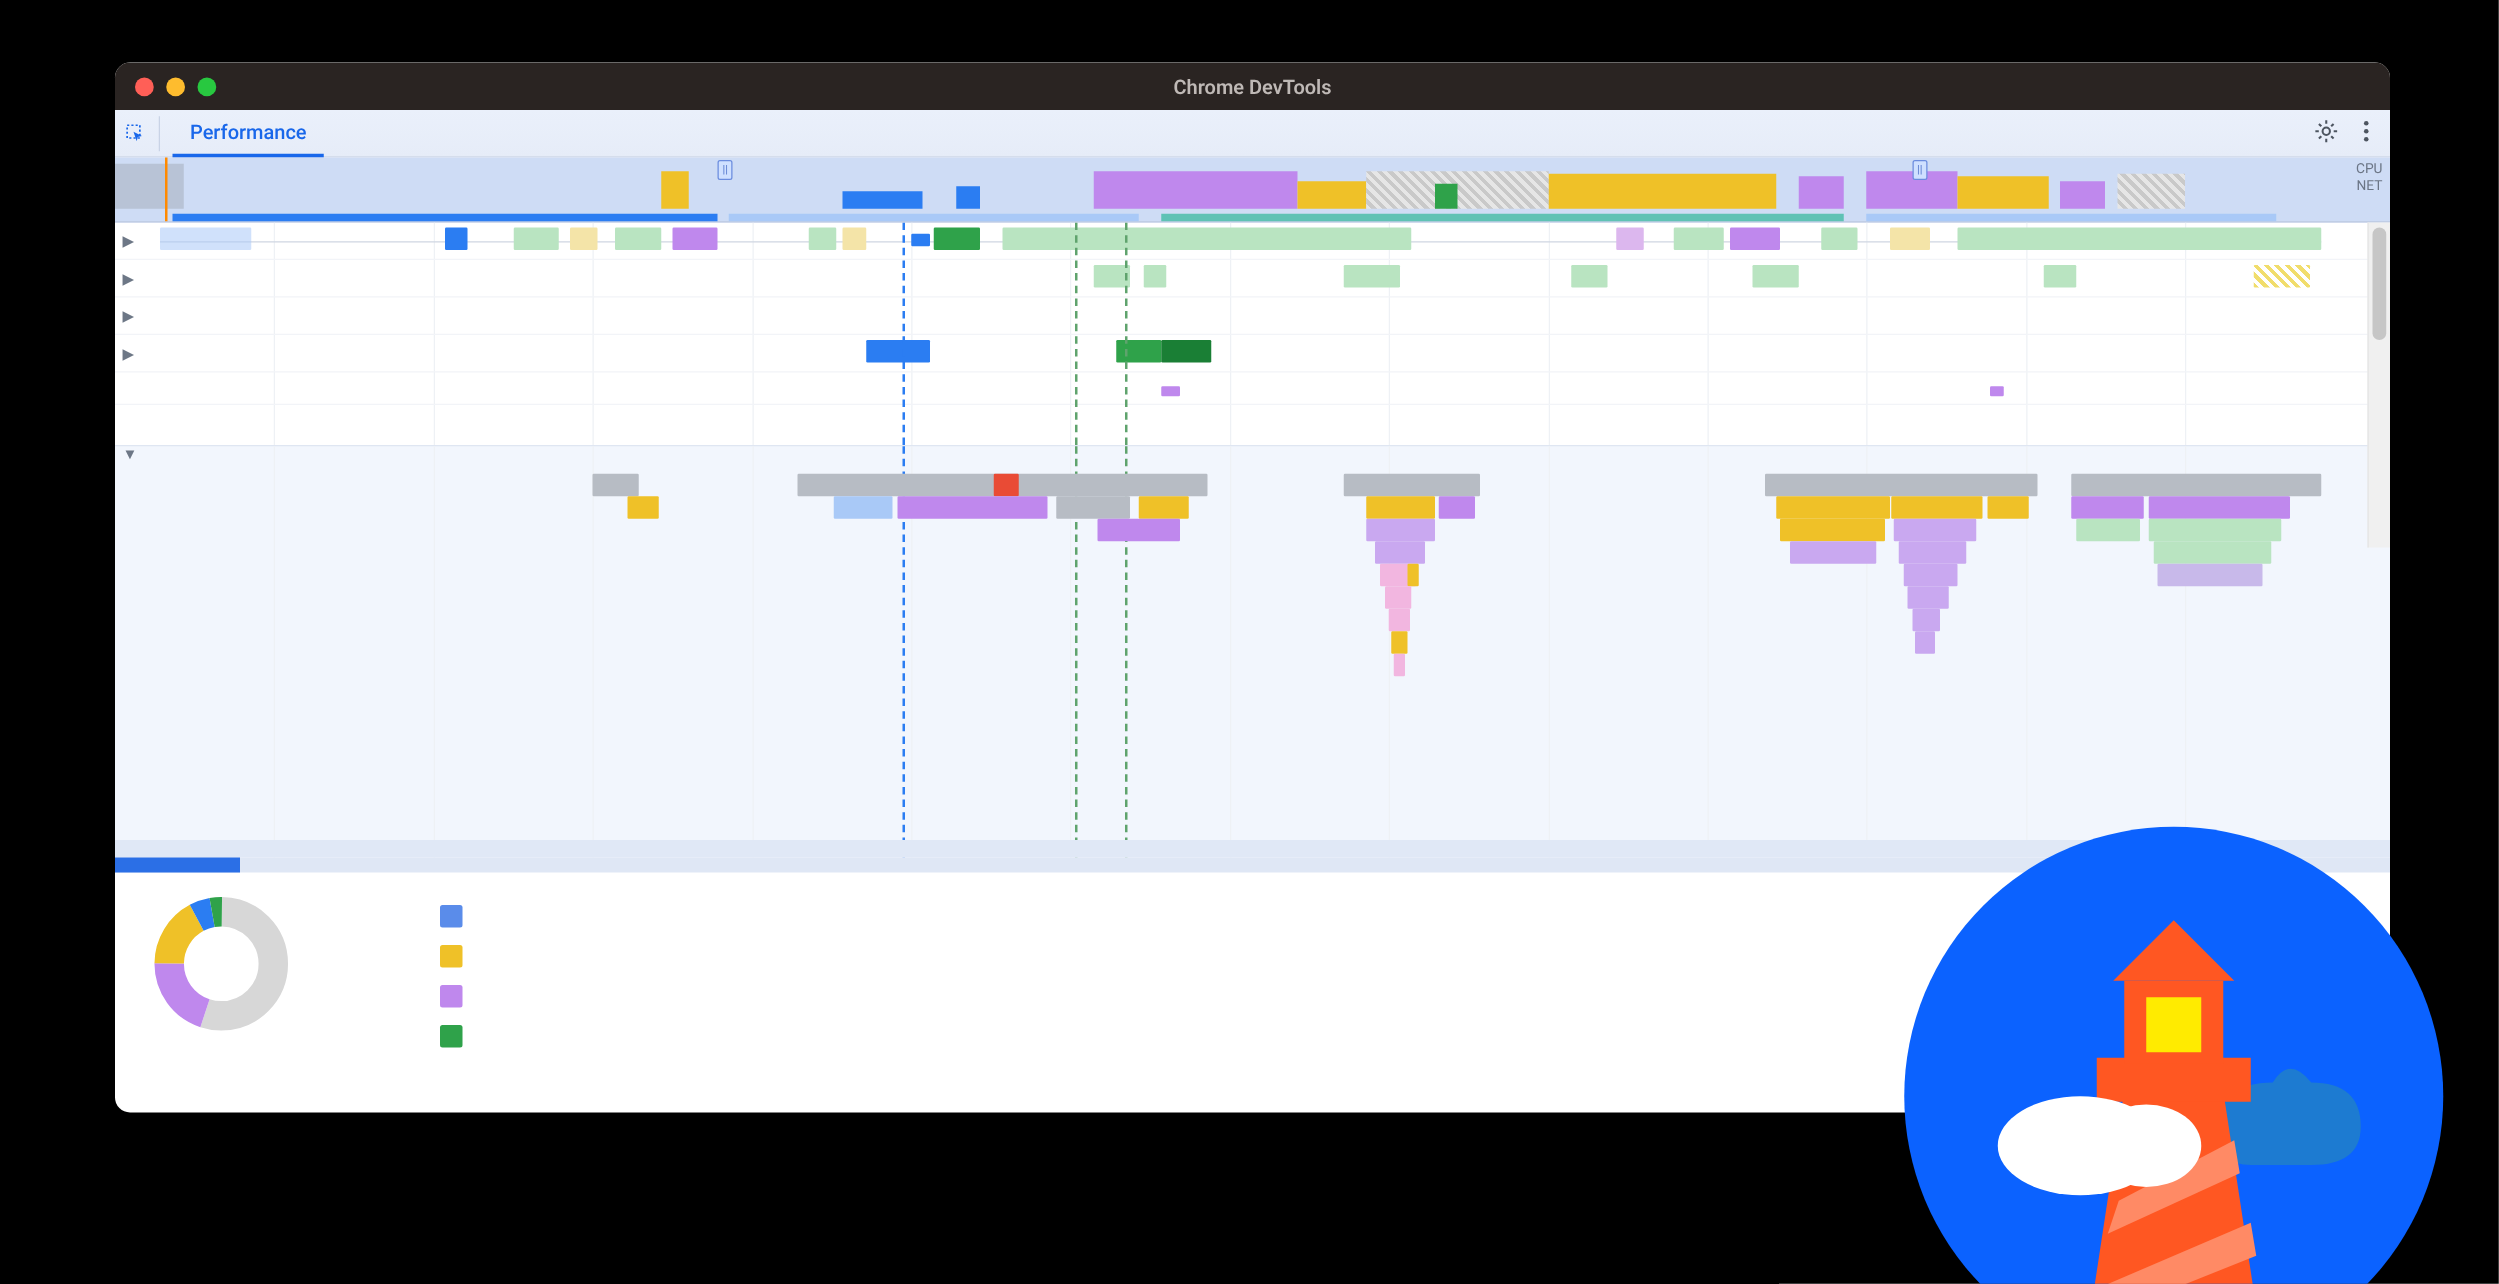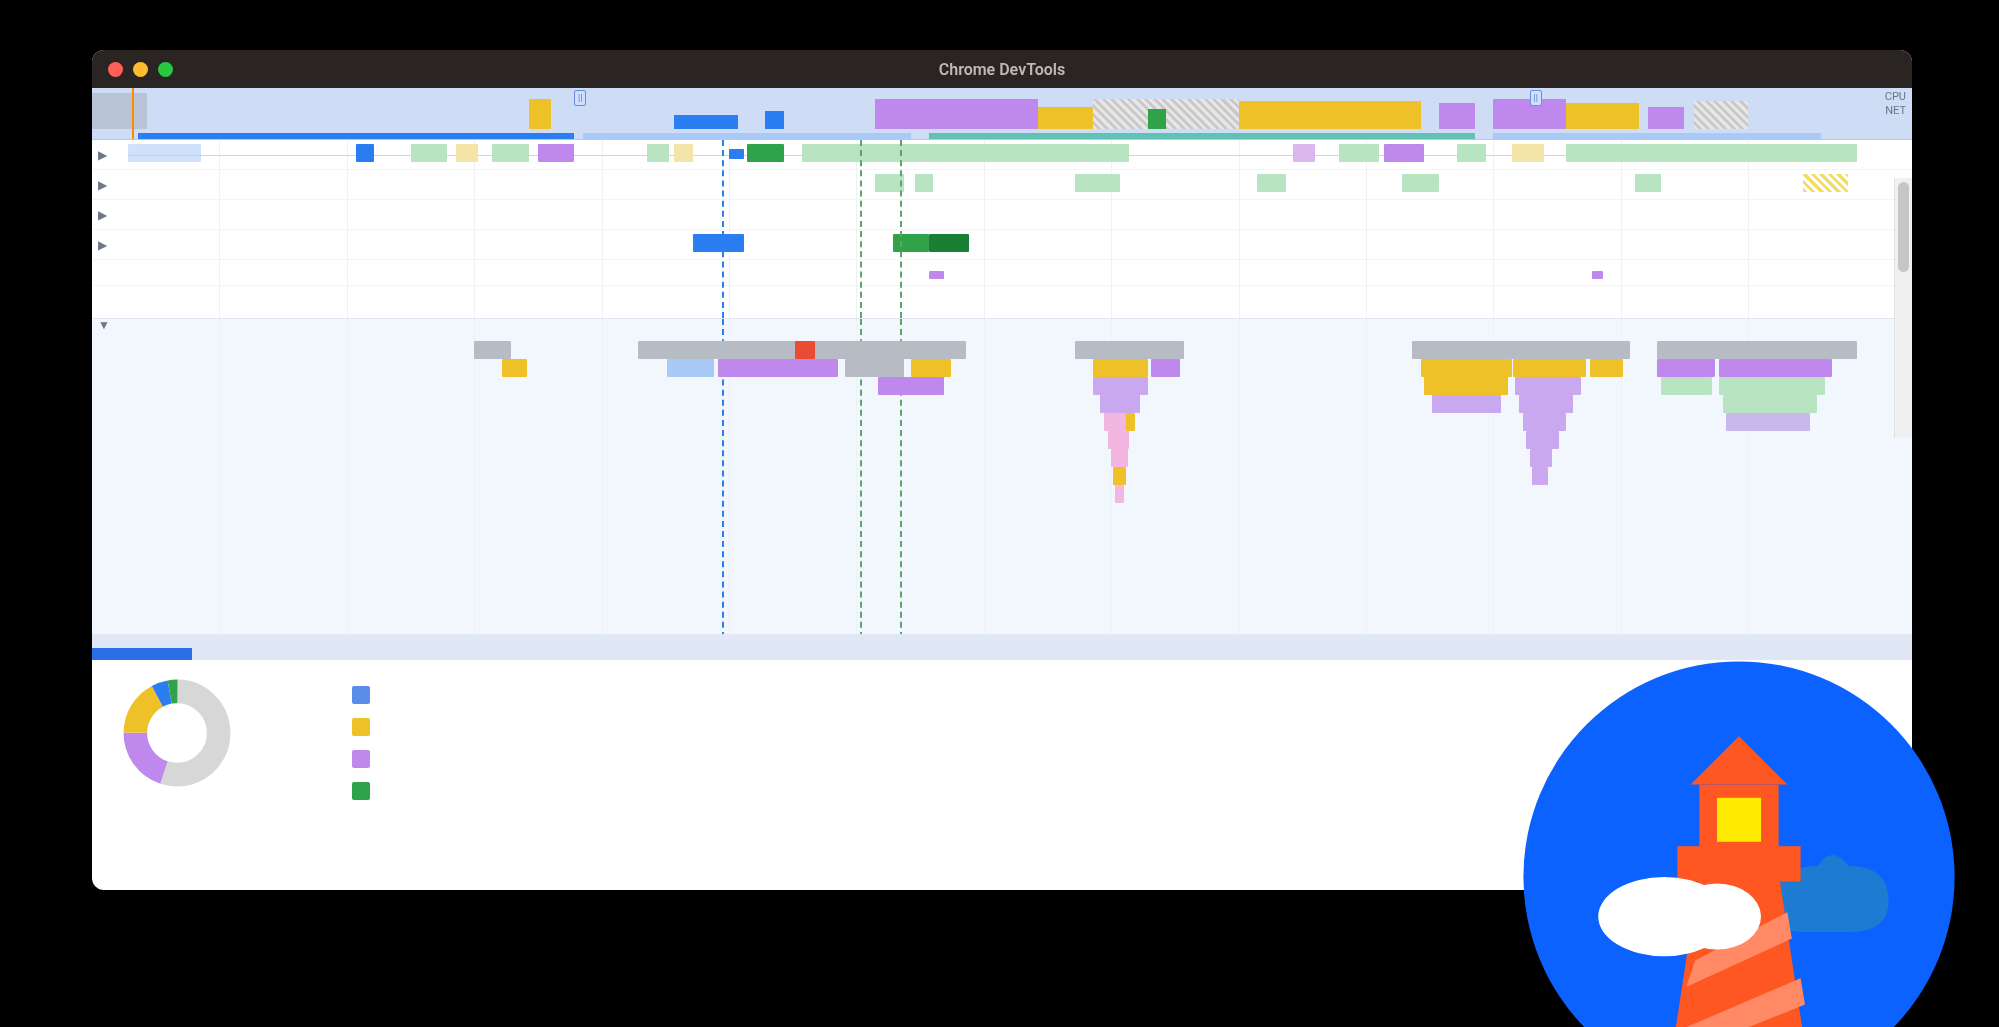--- a/index.html
+++ b/index.html
@@ -159,20 +159,46 @@
 
   <div class="titlebar">
     <div class="traffic">
       <div class="dot red"></div>
       <div class="dot yellow"></div>
       <div class="dot green"></div>
     </div>
     <div class="titlebar-title">Chrome DevTools</div>
   </div>
 
+  <div class="toolbar">
+    <div class="toolbar-left">
+      <div class="inspect-icon">
+        <svg width="20" height="20" viewBox="0 0 20 20">
+            <rect x="2" y="2" width="12" height="12" fill="none" stroke="#1967ea" stroke-width="1.6" stroke-dasharray="2 2"></rect>
+            <path d="M8 8 L16 12 L12 13 L11 17 Z" fill="#1967ea"></path>
+          </svg>
+      </div>
+      <div class="tab">Performance</div>
+    </div>
+    <div class="toolbar-right">
+      <span>
+        <svg width="22" height="22" viewBox="0 0 24 24" fill="none" stroke="#4d5560" stroke-width="1.8">
+            <circle cx="12" cy="12" r="3.2"></circle>
+            <path d="M12 2.5v3M12 18.5v3M21.5 12h-3M5.5 12h-3M18.4 5.6l-2.1 2.1M7.7 16.3l-2.1 2.1M18.4 18.4l-2.1-2.1M7.7 7.7 5.6 5.6"></path>
+          </svg>
+      </span>
+      <span>
+        <svg width="22" height="22" viewBox="0 0 24 24" fill="#4d5560">
+            <circle cx="12" cy="5" r="2"></circle>
+            <circle cx="12" cy="12" r="2"></circle>
+            <circle cx="12" cy="19" r="2"></circle>
+          </svg>
+      </span>
+    </div>
+  </div>
 
   <div class="overview">
     <div class="overview-labels">
       <div>CPU</div>
       <div>NET</div>
     </div>
 
     <div class="ov-seg c-dgrey" style="left:0%;width:3%;height:36px;opacity:.35"></div>
     <div class="ov-seg c-yellow" style="left:24%;width:1.2%;height:30px"></div>
     <div class="ov-seg c-purple" style="left:43%;width:9%;height:30px"></div>

